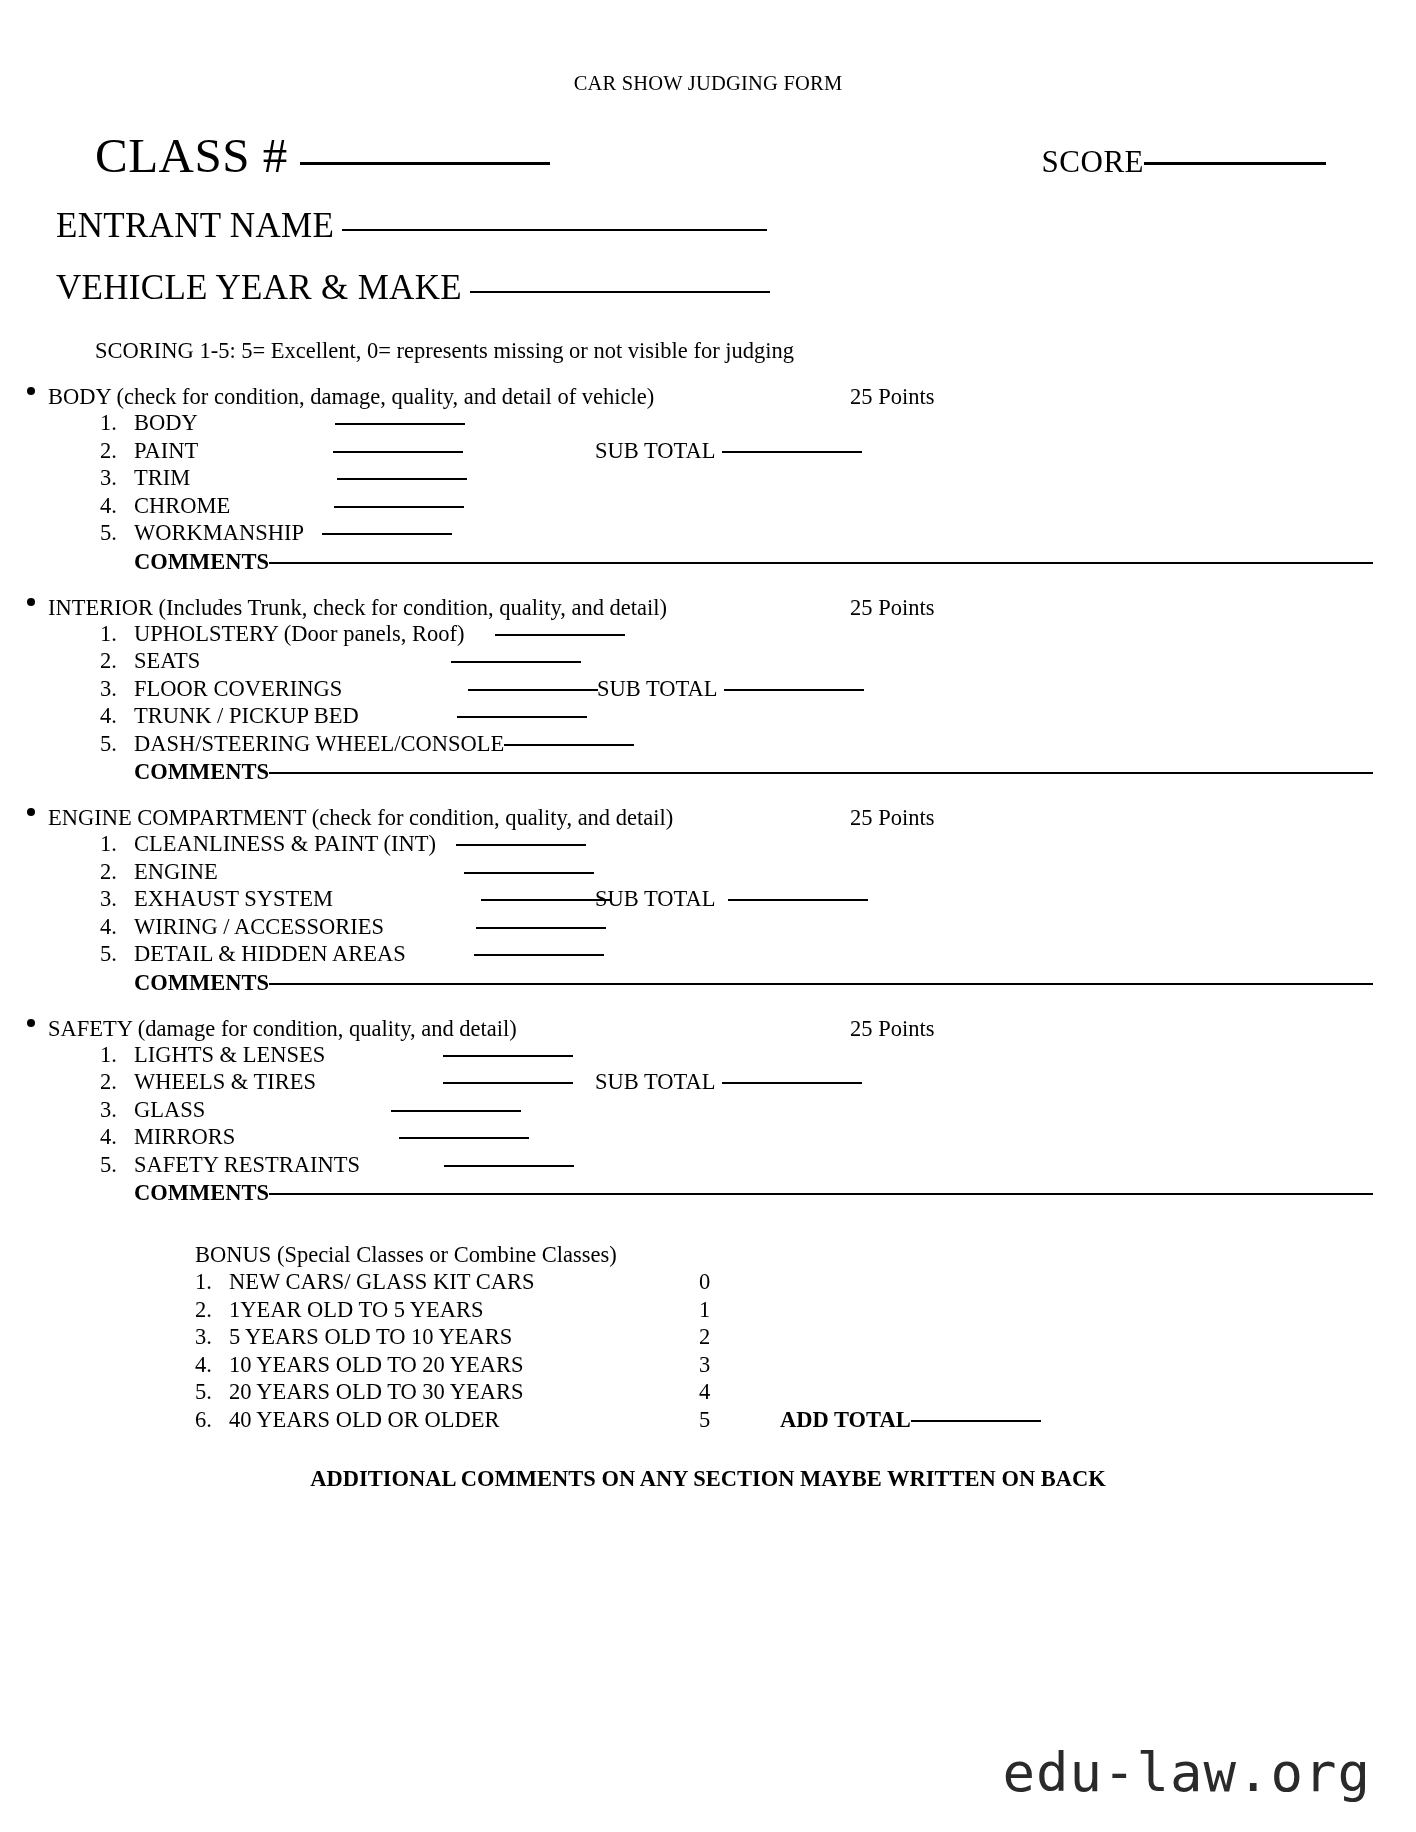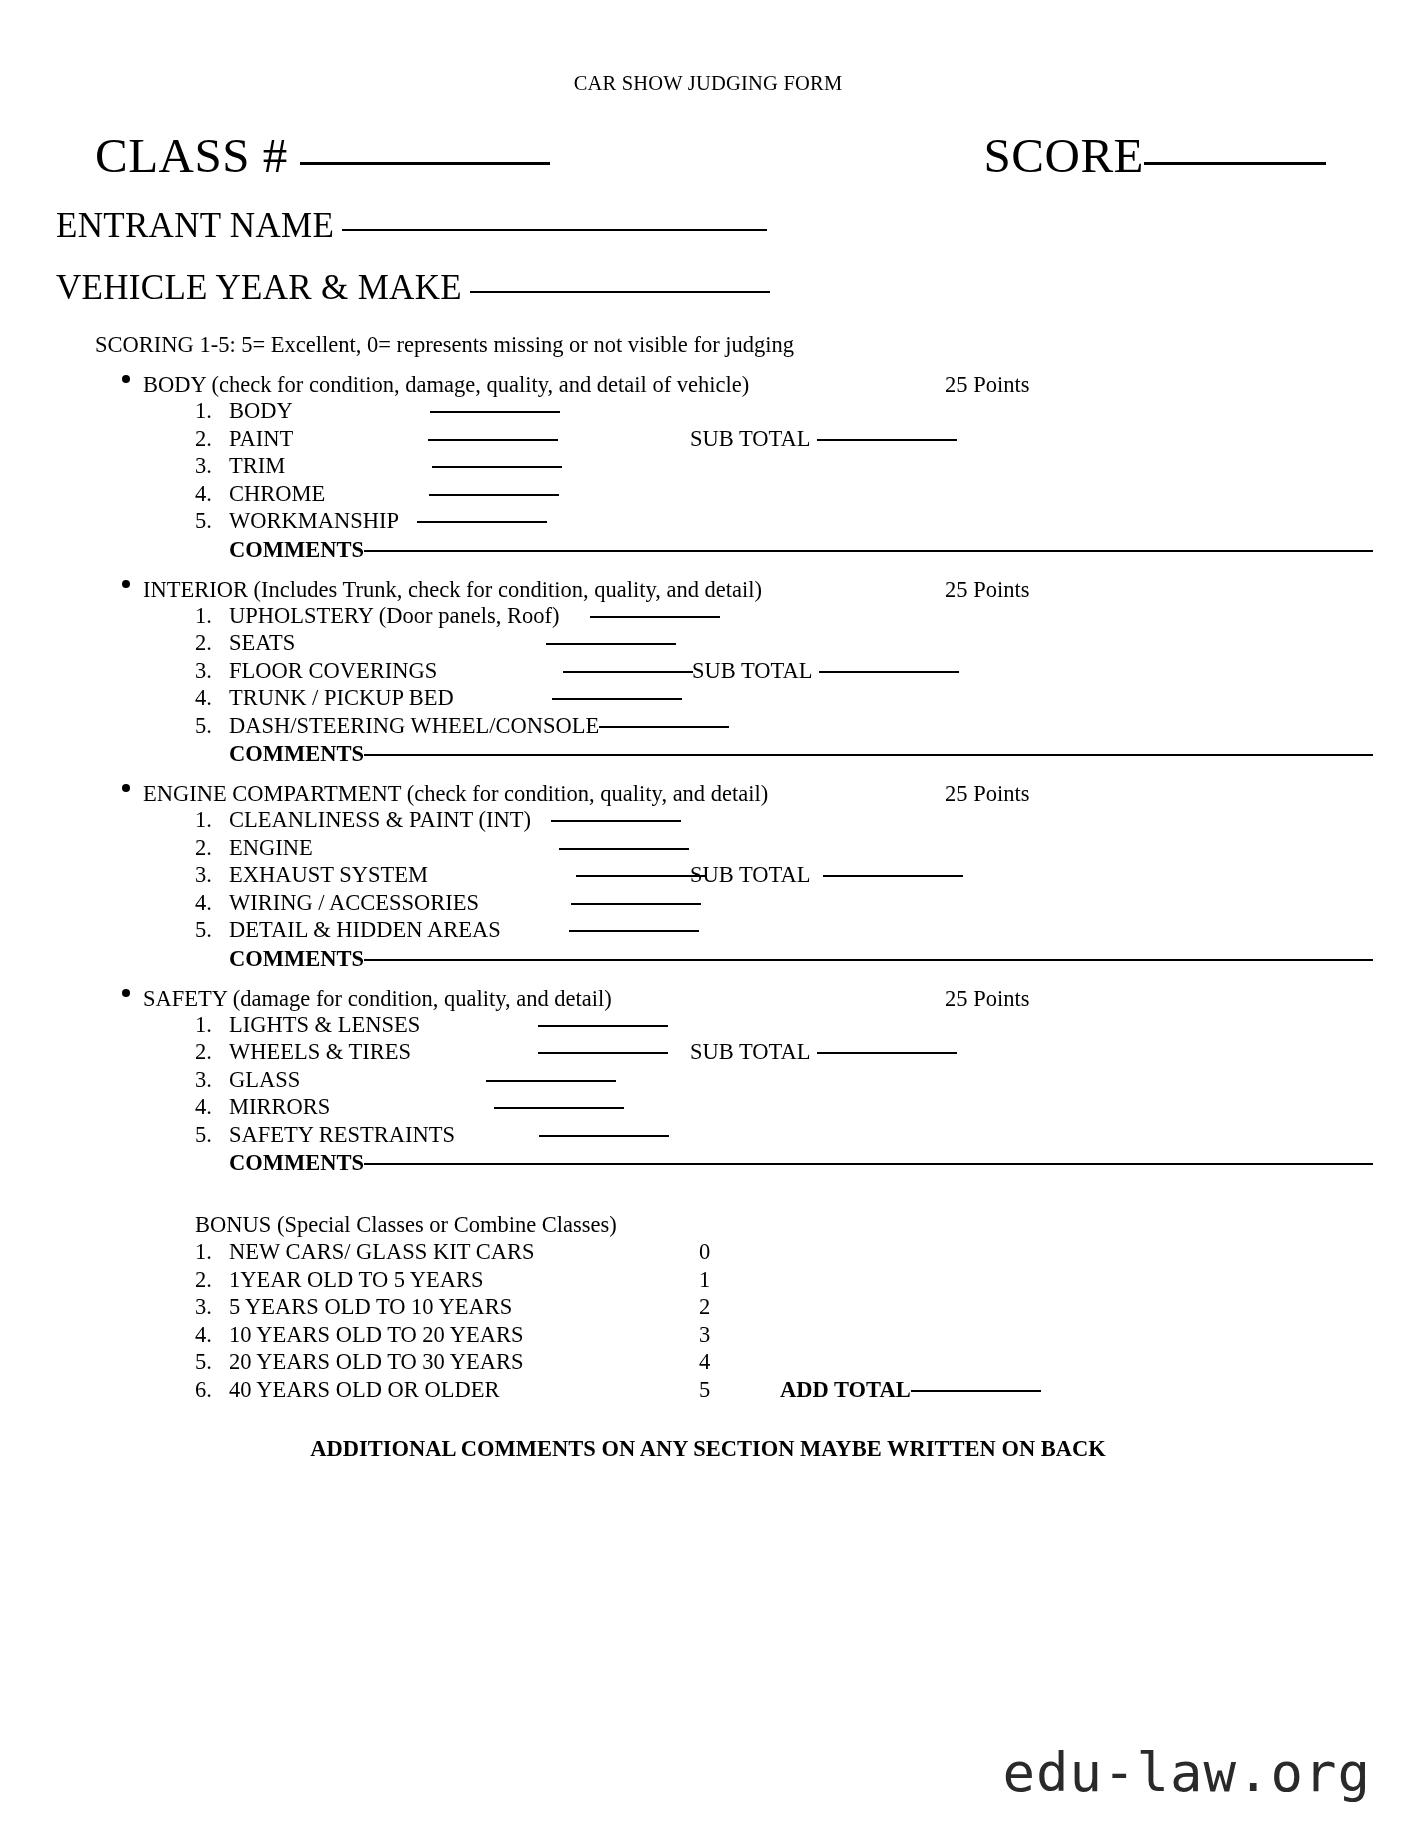--- a/index.html
+++ b/index.html
@@ -47,21 +47,21 @@
   .class-blank {
     display: inline-block;
     width: 250px;
     border-bottom: 3px solid #000;
     margin-left: 12px;
     position: relative;
     top: -7px;
   }
   .spacer-flex { flex: 1; }
   .score-label {
-    font-size: 49px;
+    font-size: 31px;
     letter-spacing: 0.5px;
     white-space: nowrap;
   }
   .score-blank {
     display: inline-block;
     width: 182px;
     border-bottom: 3px solid #000;
     position: relative;
     top: -7px;
   }
@@ -79,28 +79,27 @@
     border-bottom: 2px solid #000;
     position: relative;
     top: -6px;
     margin-left: 8px;
   }
   .entrant-blank { width: 425px; }
   .vehicle-blank { width: 300px; }
 
   .scoring-note {
     padding-left: 95px;
-    margin-top: 24px;
+    margin-top: 30px;
     font-size: 22.5px;
   }
 
   
   .section {
-    margin-top: 14px;
-    padding-left: 95px;
+    margin-top: 20px;
     padding-right: 40px;
   }
   .sec-head {
     display: flex;
     align-items: baseline;
     font-size: 22.5px;
     position: relative;
     padding-left: 48px;
   }
   .bullet {

